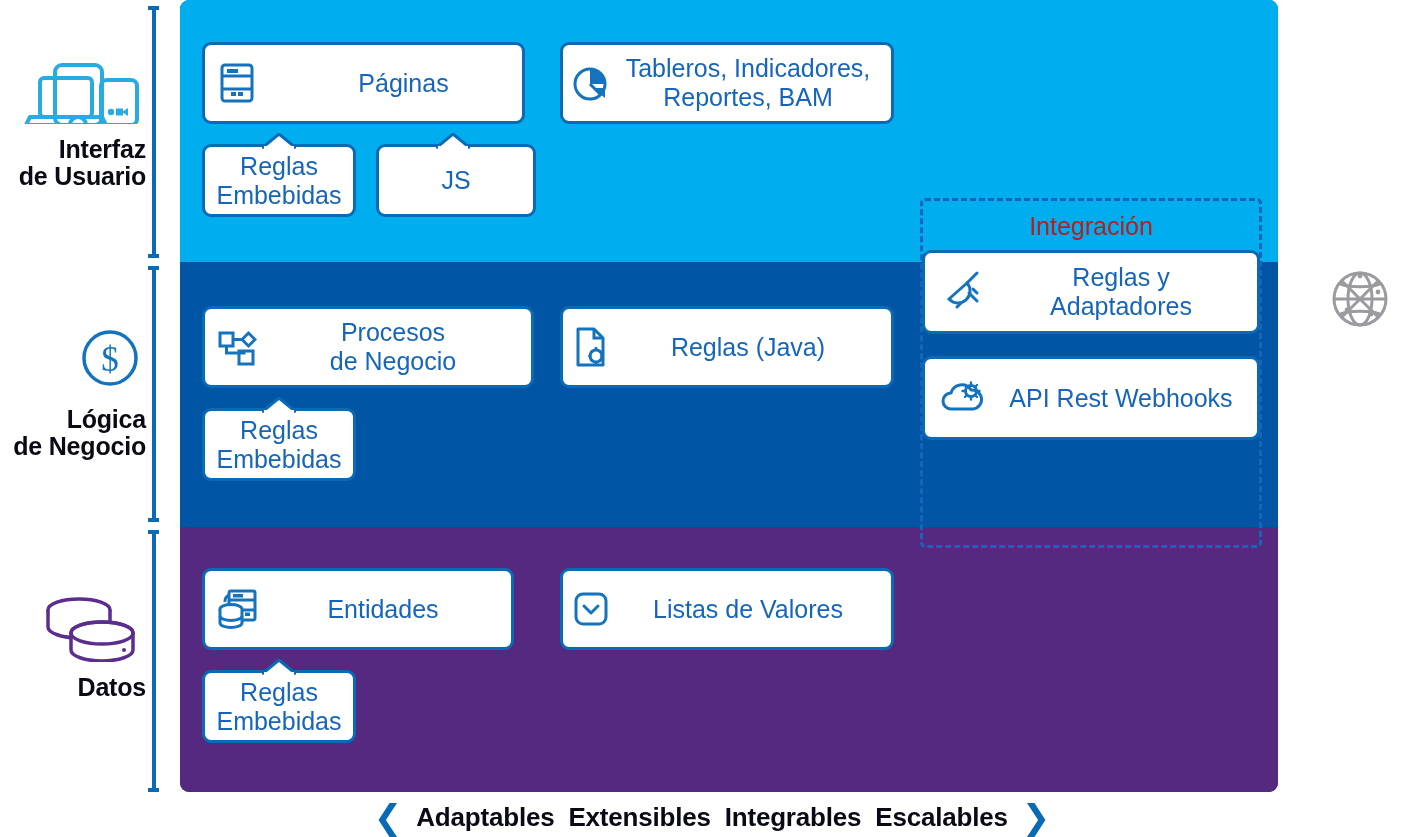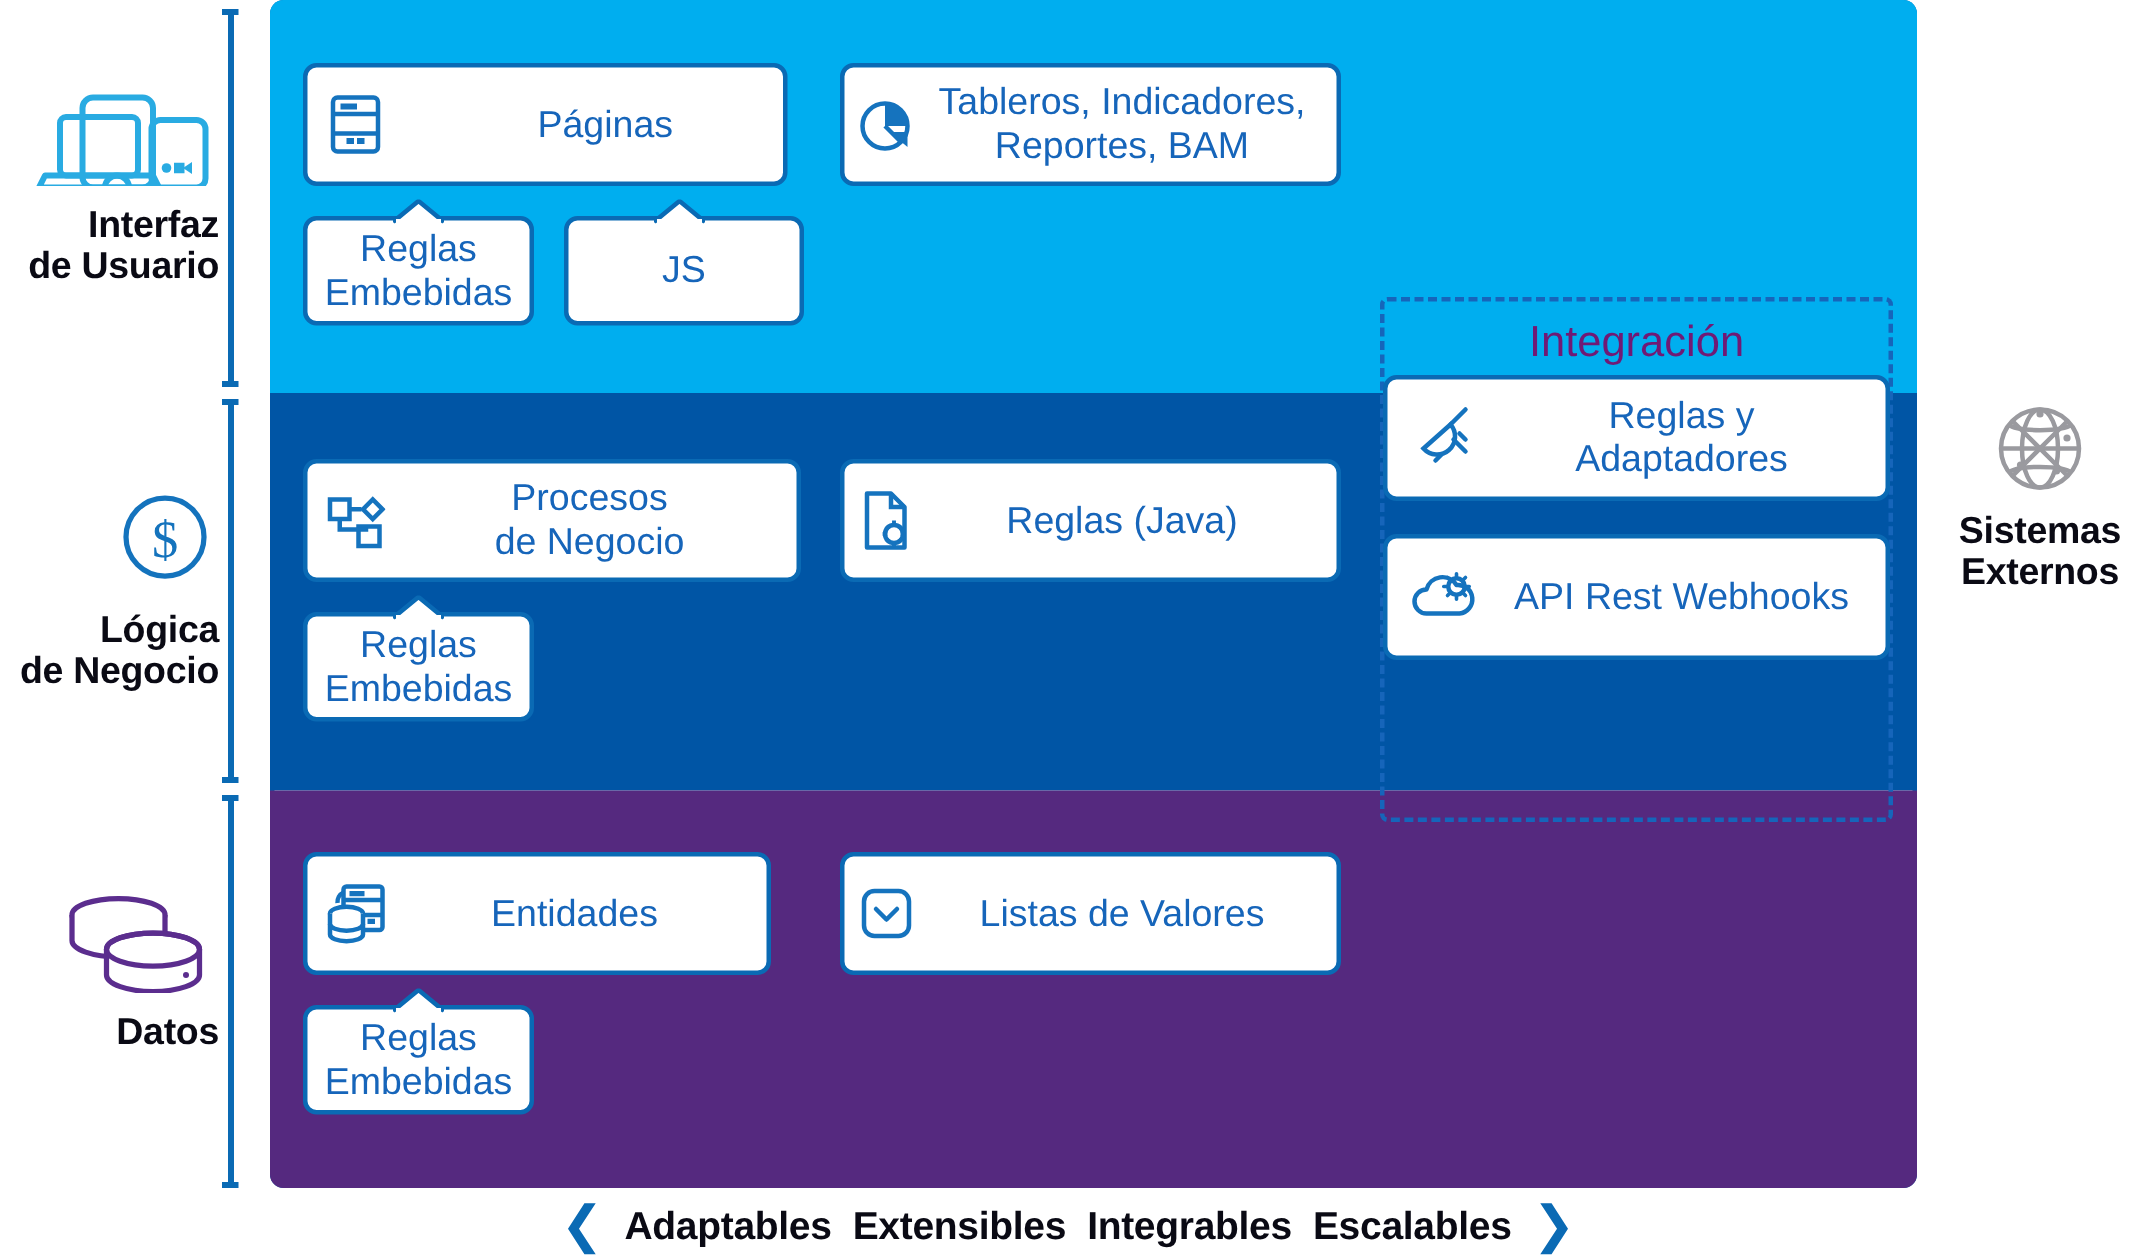--- a/index.html
+++ b/index.html
@@ -44,21 +44,21 @@
         background:#fff;border:3px solid #0a6ab4;border-radius:9px;box-sizing:border-box;
         display:flex;align-items:center;justify-content:center;}
   .callout .body .txt{text-align:center;color:#1665ba;font-size:25px;line-height:1.16;
         white-space:pre-line;padding:0 8px;}
   .callout .notch{position:absolute;top:0;width:34px;height:16px;}
 
   
   #integration-box{position:absolute;left:740px;top:198px;width:342px;height:350px;
         border:3px dashed #1665ba;border-radius:5px;box-sizing:border-box;}
   #integration-title{position:absolute;left:740px;top:212px;width:342px;
-        text-align:center;color:#701a75;font-size:29px;}
+        text-align:center;color:#b91c1c;font-size:25px;}
 
   
   #external{position:absolute;left:1296px;top:262px;width:128px;text-align:center;}
   #external .lbl{font-weight:bold;font-size:25px;line-height:1.06;color:#0a0a14;
         white-space:pre-line;letter-spacing:-.2px;}
 
   
   #footer{position:absolute;left:0;top:800px;width:1424px;
           display:flex;align-items:center;justify-content:center;gap:14px;}
   #footer .word{font-weight:bold;font-size:26px;color:#0a0a14;letter-spacing:-.2px;}
@@ -309,22 +309,20 @@
         <path d="M19 19l36 36M55 19L19 55"></path>
       </g>
       <g fill="#9a9a9f">
         <circle cx="37" cy="14" r="2.4"></circle>
           <circle cx="55" cy="30" r="2.4"></circle>
         <circle cx="24" cy="48" r="2.4"></circle>
           <circle cx="48" cy="52" r="2.4"></circle>
       </g>
     </svg>
   </span>
-  <div class="lbl">Sistemas
-Externos</div>
 </div>
 
 <div id="footer">
   <span class="chev">❮</span>
   <span class="word">Adaptables</span>
   <span class="word">Extensibles</span>
   <span class="word">Integrables</span>
   <span class="word">Escalables</span>
   <span class="chev">❯</span>
 </div>

